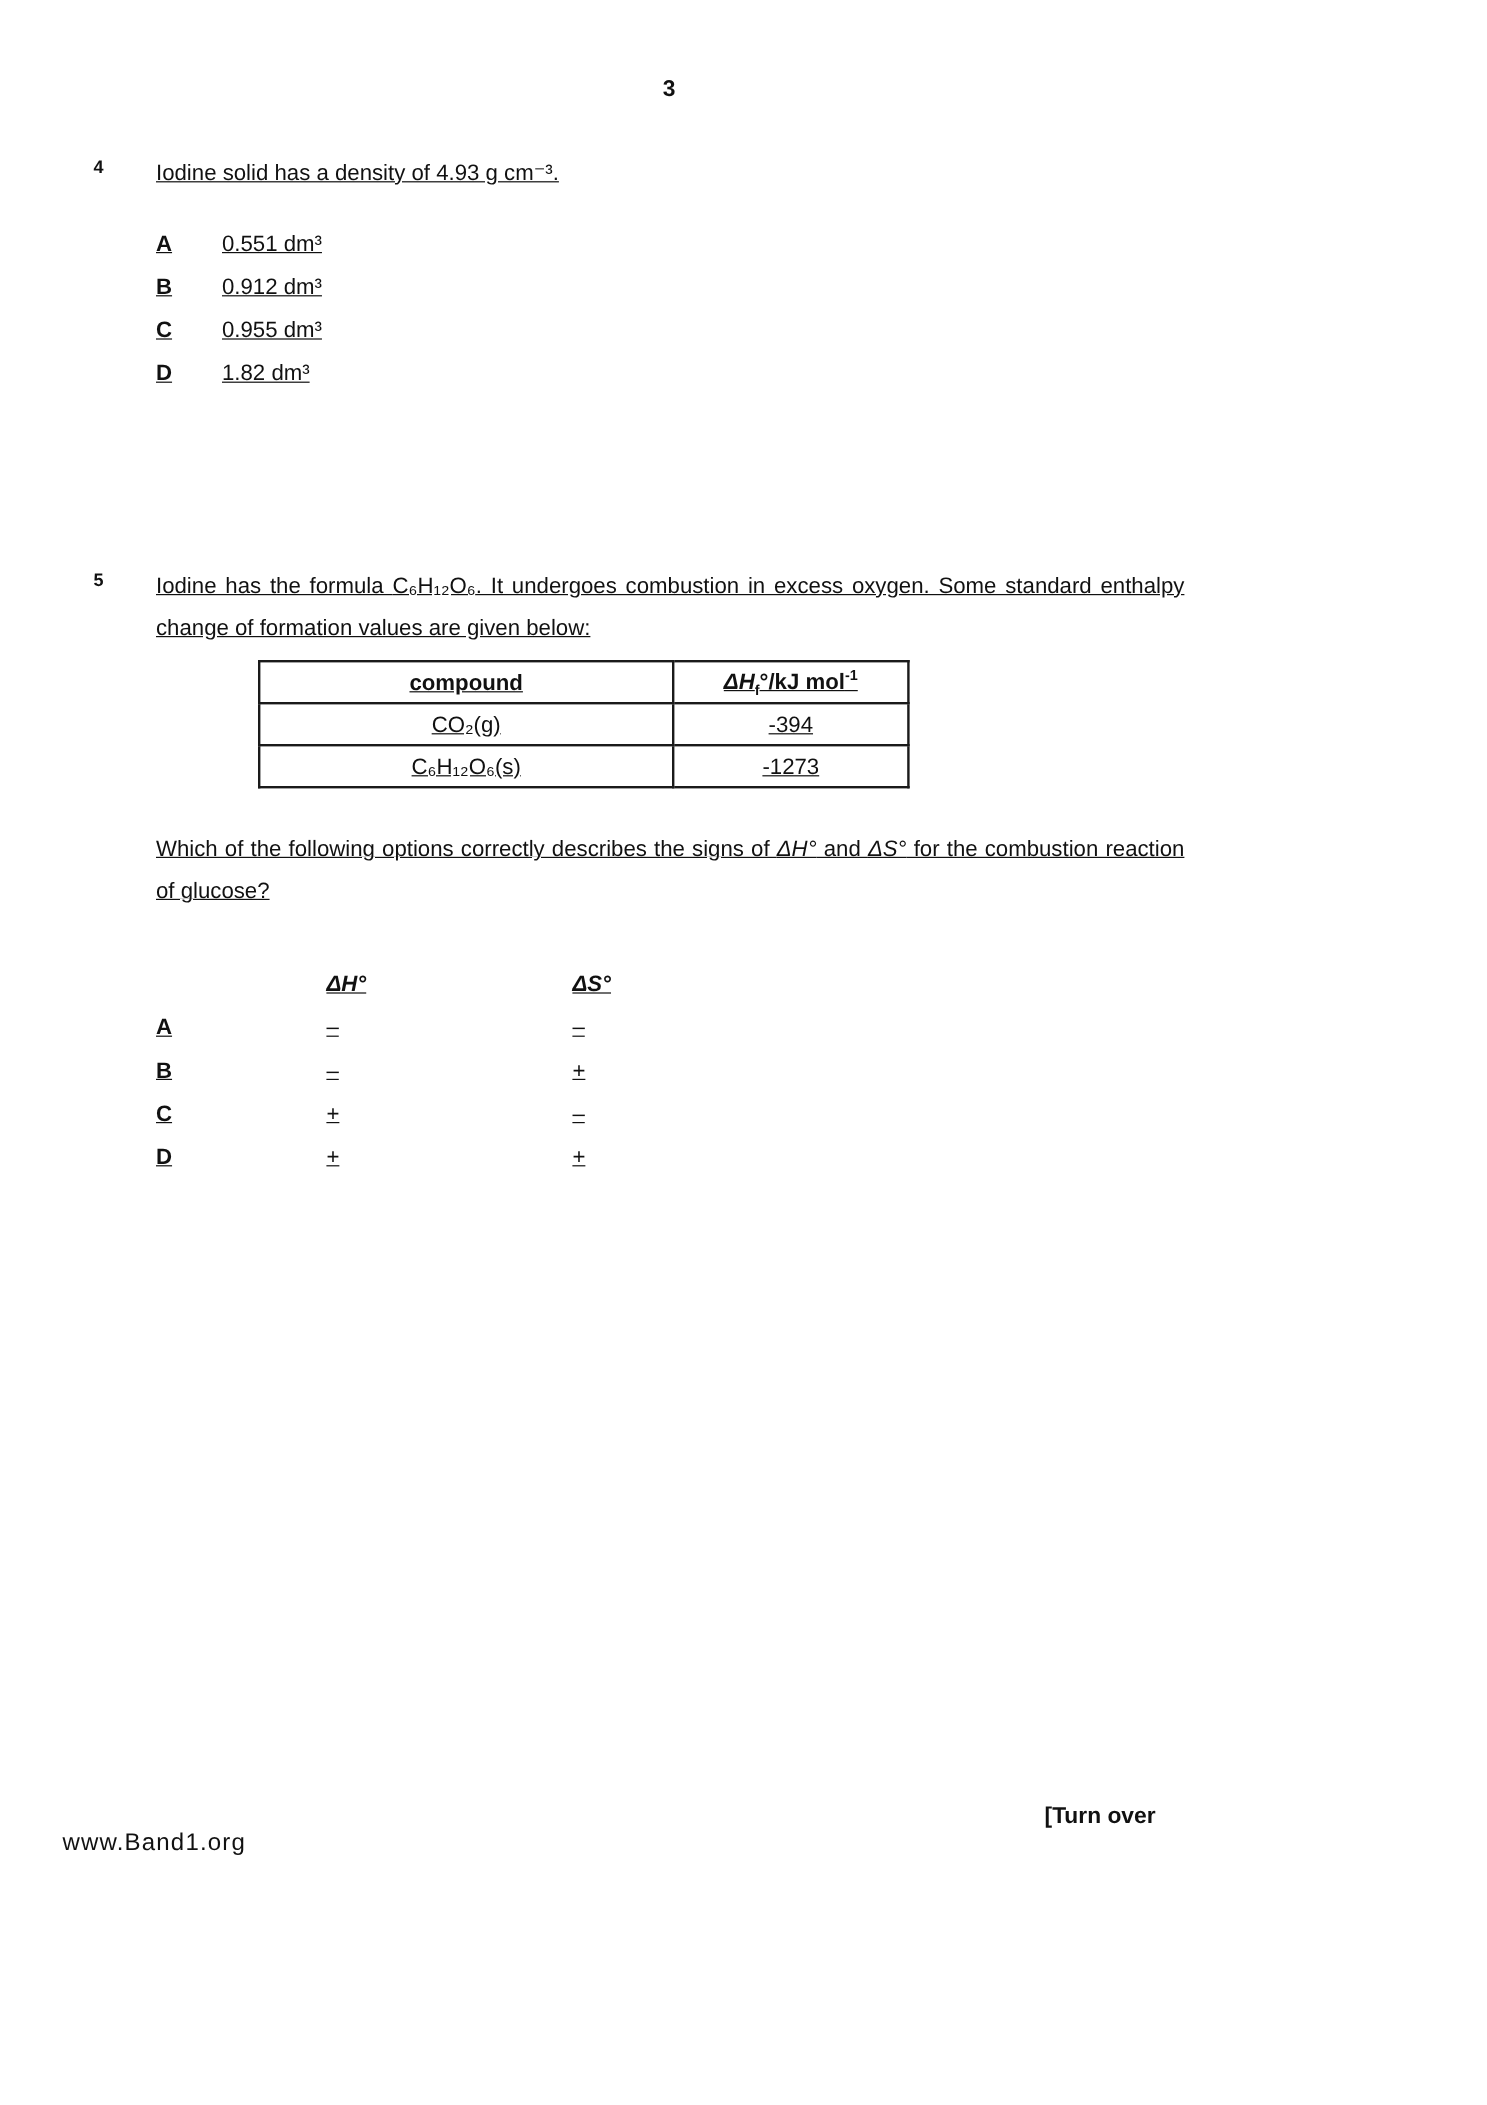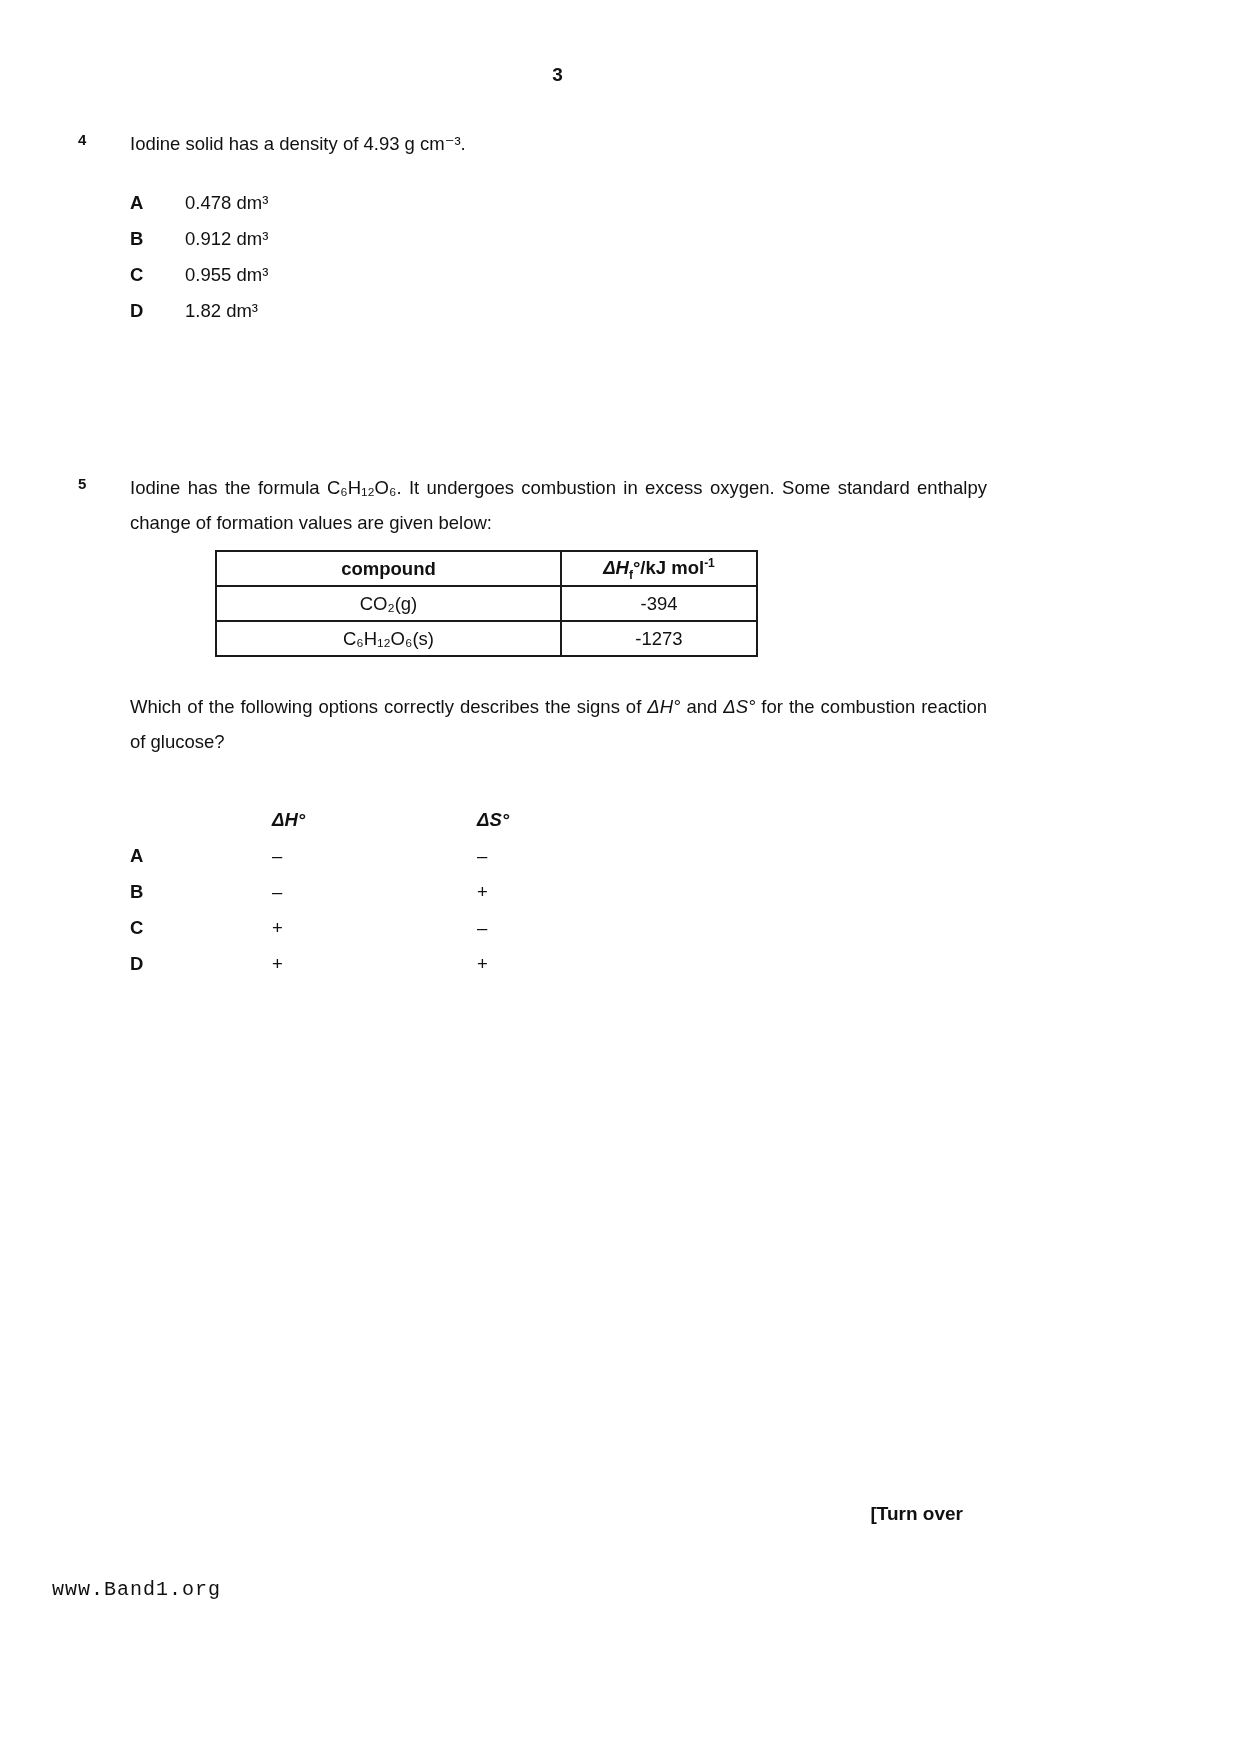--- a/index.html
+++ b/index.html
@@ -12,21 +12,21 @@
   }
   .page-number {
     position: absolute; top: 64px; left: 130px; width: 855px;
     text-align: center; font-weight: bold; font-size: 19px;
   }
   .question { position: absolute; left: 78px; display: flex; }
   .qnum {
     width: 52px; flex: 0 0 52px;
     font-weight: bold; font-size: 15px; padding-top: 5px;
   }
-  .qcontent { width: 857px; font-size: 18.5px; line-height: 1.9; }
+  .qcontent { width: 857px; font-size: 18.5px; line-height: 1.9; text-decoration: underline; }
   .qline { }
   .justify { text-align: justify; }
   .options { margin-top: 24px; }
   .option-row { display: flex; line-height: 1.95; }
   .option-letter { flex: 0 0 55px; font-weight: bold; }
   .option-value { }
 
   
   .fdata-table {
     margin: 10px 0 0 85px;
@@ -51,42 +51,42 @@
 
   
   .sign-table { margin-top: 42px; font-size: 18.5px; }
   .sign-row { display: flex; line-height: 1.95; }
   .sign-letter { flex: 0 0 142px; font-weight: bold; }
   .sign-dh { flex: 0 0 205px; }
   .sign-ds { flex: 0 0 205px; }
   .sign-header .sign-dh, .sign-header .sign-ds { font-style: italic; font-weight: bold; }
 
   .footer-left {
-    position: absolute; left: 52px; top: 1578px;
-    font-family: Liberation Mono, monospace;
+    position: absolute; left: 52px; top: 1525px;
+    font-family: Liberation Sans, sans-serif;
     font-size: 20px; letter-spacing: 1px;
   }
   .footer-right {
     position: absolute; right: 276px; top: 1503px;
     font-weight: bold; font-size: 19px;
   }
 </style>
 </head>
 <body>
 
 <div class="page-number">3</div>
 
 <div class="question" style="top:126px;">
   <div class="qnum">4</div>
   <div class="qcontent">
     <div class="qline">Iodine solid has a density of 4.93 g cm⁻³.</div>
     <div class="options">
       <div class="option-row">
         <span class="option-letter">A</span>
-        <span class="option-value">0.478 dm³</span>
+        <span class="option-value">0.551 dm³</span>
       </div>
       <div class="option-row">
         <span class="option-letter">B</span>
         <span class="option-value">0.912 dm³</span>
       </div>
       <div class="option-row">
         <span class="option-letter">C</span>
         <span class="option-value">0.955 dm³</span>
       </div>
       <div class="option-row">

